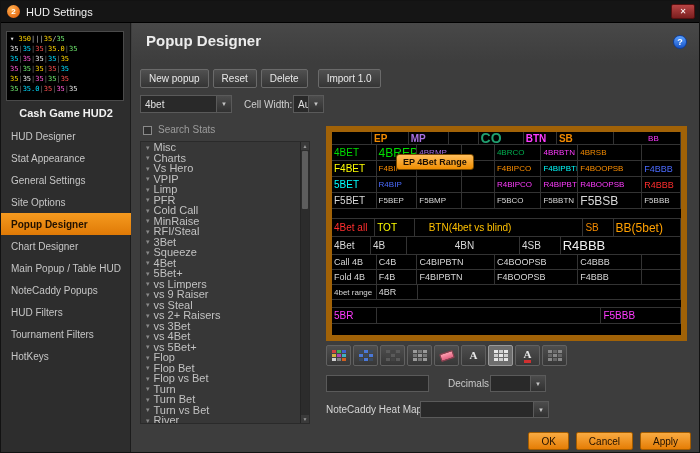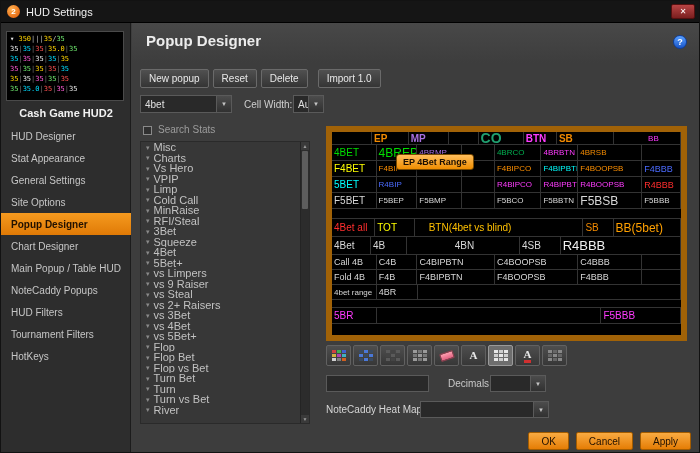--- a/index.html
+++ b/index.html
@@ -198,20 +198,24 @@
         <div class="tree-item">
           <span class="chev">▾</span>
           <span class="tree-label">VPIP</span>
         </div>
         <div class="tree-item">
           <span class="chev">▾</span>
           <span class="tree-label">Limp</span>
         </div>
         <div class="tree-item">
           <span class="chev">▾</span>
+          <span class="tree-label">PFR</span>
+        </div>
+        <div class="tree-item">
+          <span class="chev">▾</span>
           <span class="tree-label">Cold Call</span>
         </div>
         <div class="tree-item">
           <span class="chev">▾</span>
           <span class="tree-label">MinRaise</span>
         </div>
         <div class="tree-item">
           <span class="chev">▾</span>
           <span class="tree-label">RFI/Steal</span>
         </div>
@@ -266,25 +270,25 @@
         <div class="tree-item">
           <span class="chev">▾</span>
           <span class="tree-label">Flop Bet</span>
         </div>
         <div class="tree-item">
           <span class="chev">▾</span>
           <span class="tree-label">Flop vs Bet</span>
         </div>
         <div class="tree-item">
           <span class="chev">▾</span>
+          <span class="tree-label">Turn</span>
+        </div>
+        <div class="tree-item">
+          <span class="chev">▾</span>
           <span class="tree-label">Turn Bet</span>
-        </div>
-        <div class="tree-item">
-          <span class="chev">▾</span>
-          <span class="tree-label">Turn</span>
         </div>
         <div class="tree-item">
           <span class="chev">▾</span>
           <span class="tree-label">Turn vs Bet</span>
         </div>
         <div class="tree-item">
           <span class="chev">▾</span>
           <span class="tree-label">River</span>
         </div>
       </div>

